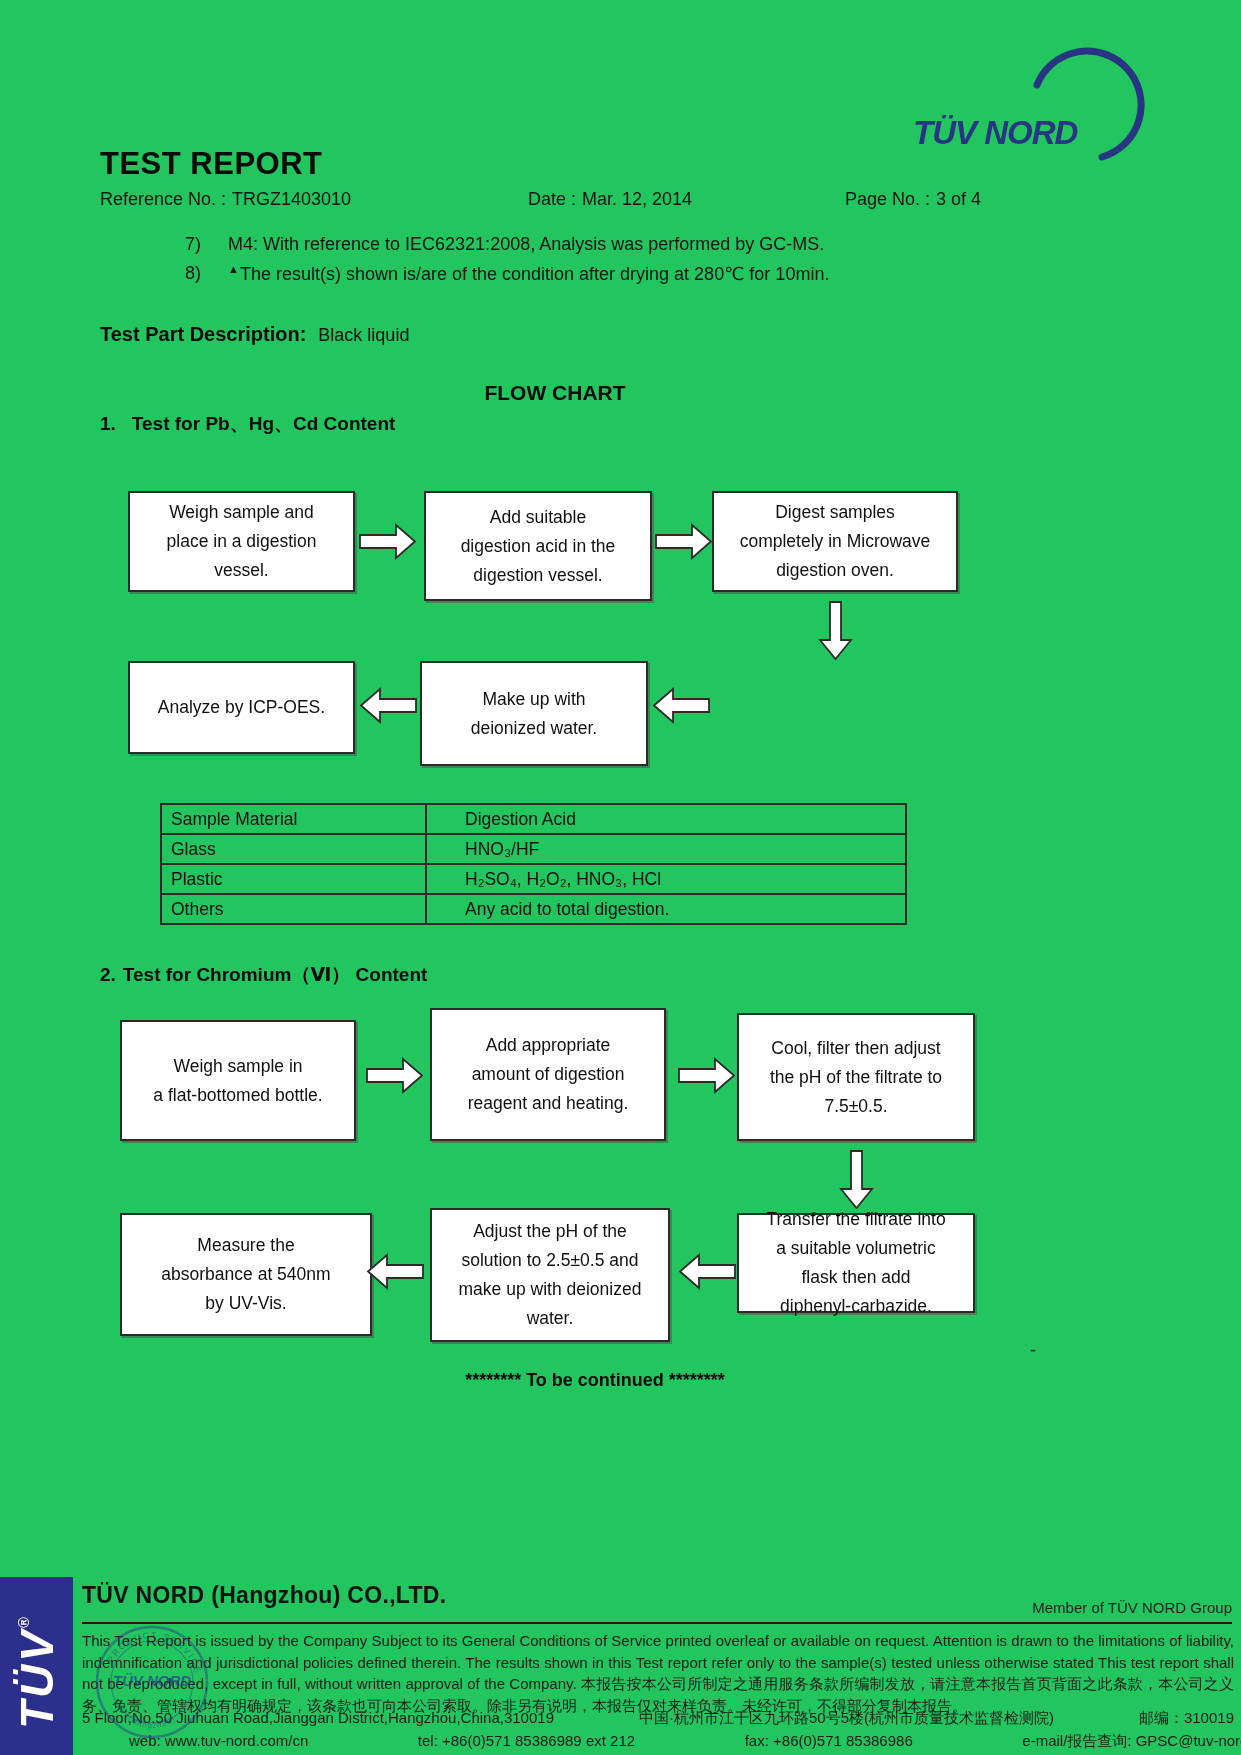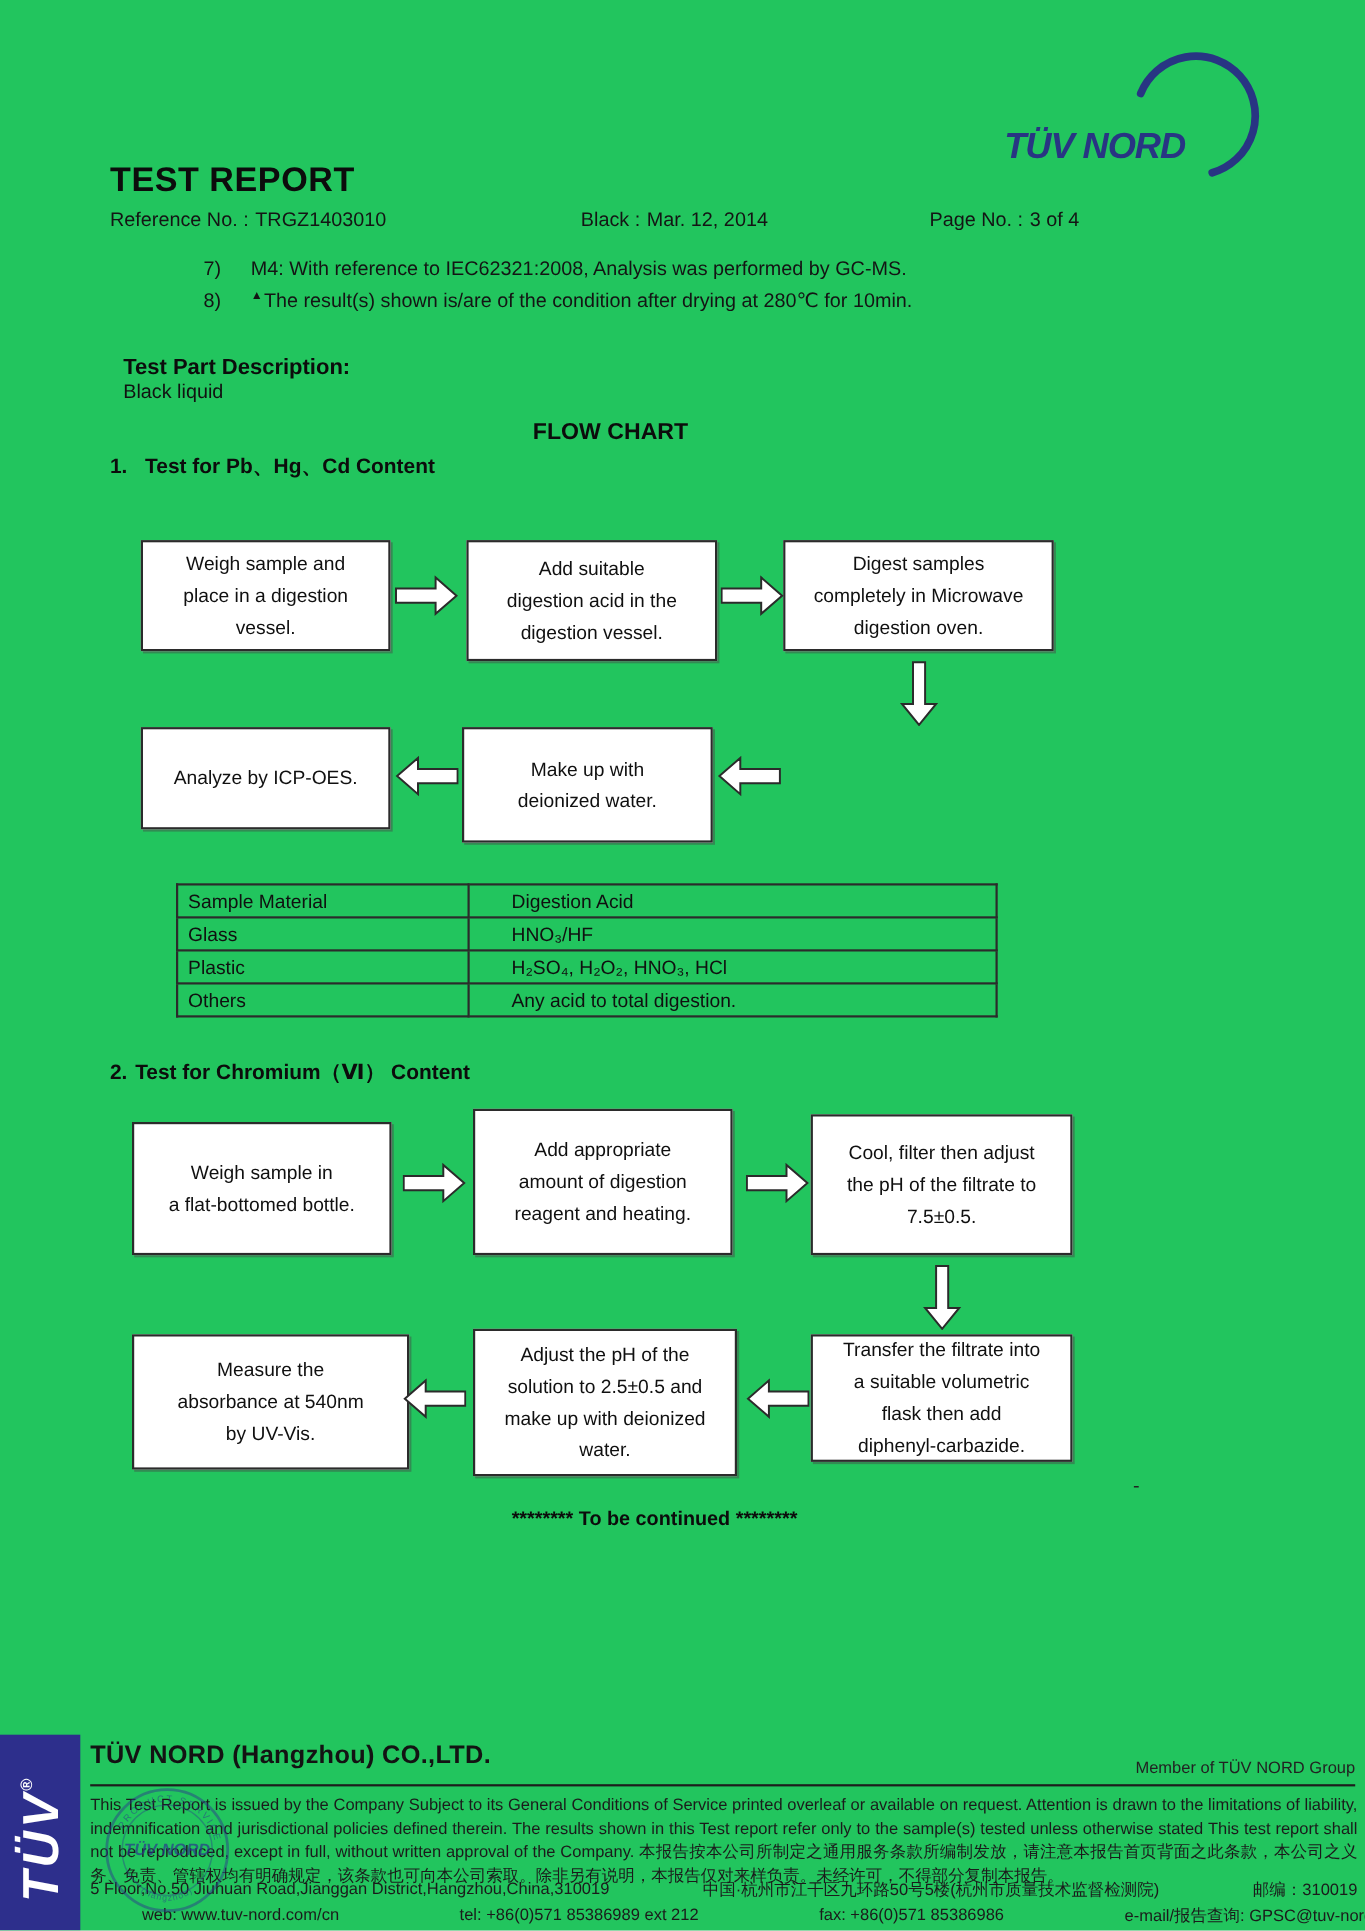--- a/index.html
+++ b/index.html
@@ -20,21 +20,21 @@
   .meta-ref{left:100px;} .meta-date{left:528px;} .meta-page{left:845px;}
   .meta .lbl{margin-right:6px;}
 
   
   .note{font-size:18px;color:#141414;white-space:nowrap;}
   .note .num{position:absolute;left:-43px;top:0;}
   .note1{left:228px;top:234px;}
   .note2{left:228px;top:263px;}
   .note-marker{font-size:11px;vertical-align:7px;margin-right:1px;}
 
-  .testpart{left:100px;top:323px;display:flex;align-items:baseline;flex-direction:column;}
+  .testpart{left:100px;top:323px;display:flex;align-items:baseline;}
   .testpart .lbl{font-size:20px;font-weight:bold;color:#0c0c0c;}
   .testpart .val{font-size:18px;margin-left:12px;}
 
   .flowchart-title{left:0;top:381px;width:1110px;text-align:center;font-size:21px;font-weight:bold;color:#0c0c0c;}
 
   .section-head{font-size:19px;font-weight:bold;color:#0c0c0c;white-space:nowrap;}
   .sec1{left:100px;top:411px;}
   .sec2{left:100px;top:962px;}
   .sec1 .t{margin-left:16px;}
   .sec2 .t{margin-left:7px;}
@@ -57,21 +57,21 @@
   .f1b3{left:712px;top:491px;width:246px;height:101px;}
   .f1b4{left:128px;top:661px;width:227px;height:93px;}
   .f1b5{left:420px;top:661px;width:228px;height:105px;}
   .f1b6{left:712px;top:661px;width:246px;height:108px;}
 
   .f2b1{left:120px;top:1020px;width:236px;height:121px;}
   .f2b2{left:430px;top:1008px;width:236px;height:133px;}
   .f2b3{left:737px;top:1013px;width:238px;height:128px;}
   .f2b4{left:120px;top:1213px;width:252px;height:123px;}
   .f2b5{left:430px;top:1208px;width:240px;height:134px;}
-  .f2b6{left:737px;top:1213px;width:238px;height:116px;}
+  .f2b6{left:737px;top:1213px;width:238px;height:100px;}
 
   .arrow{position:absolute;}
   .ar1{left:359px;top:523px;} .ar2{left:655px;top:523px;}
   .ad1{left:818px;top:601px;}
   .al1{left:359px;top:687px;} .al2{left:652px;top:687px;}
   .ar3{left:366px;top:1057px;} .ar4{left:678px;top:1057px;}
   .ad2{left:839px;top:1150px;}
   .al3{left:366px;top:1253px;} .al4{left:678px;top:1253px;}
 
   
@@ -114,21 +114,21 @@
   <svg class="abs" style="left:885px;top:36px;" width="280" height="130" viewBox="0 0 280 130">
     <path d="M 152 49 A 54 54 0 1 1 217 121" fill="none" stroke="#283583" stroke-width="7" stroke-linecap="round"></path>
     <text x="28" y="108" font-size="33" font-weight="bold" font-style="italic" fill="#283583" letter-spacing="-1">TÜV NORD</text>
   </svg>
 
   <div class="abs report-title">TEST REPORT</div>
   <div class="abs meta meta-ref">
     <span class="lbl">Reference No. :</span><span>TRGZ1403010</span>
   </div>
   <div class="abs meta meta-date">
-    <span class="lbl">Black :</span><span>Mar. 12, 2014</span>
+    <span class="lbl">Date :</span><span>Mar. 12, 2014</span>
   </div>
   <div class="abs meta meta-page">
     <span class="lbl">Page No. :</span><span>3 of 4</span>
   </div>
 
   <div class="abs note note1">
     <span class="num">7)</span>
     <span>M4: With reference to IEC62321:2008, Analysis was performed by GC-MS.</span>
   </div>
   <div class="abs note note2">

